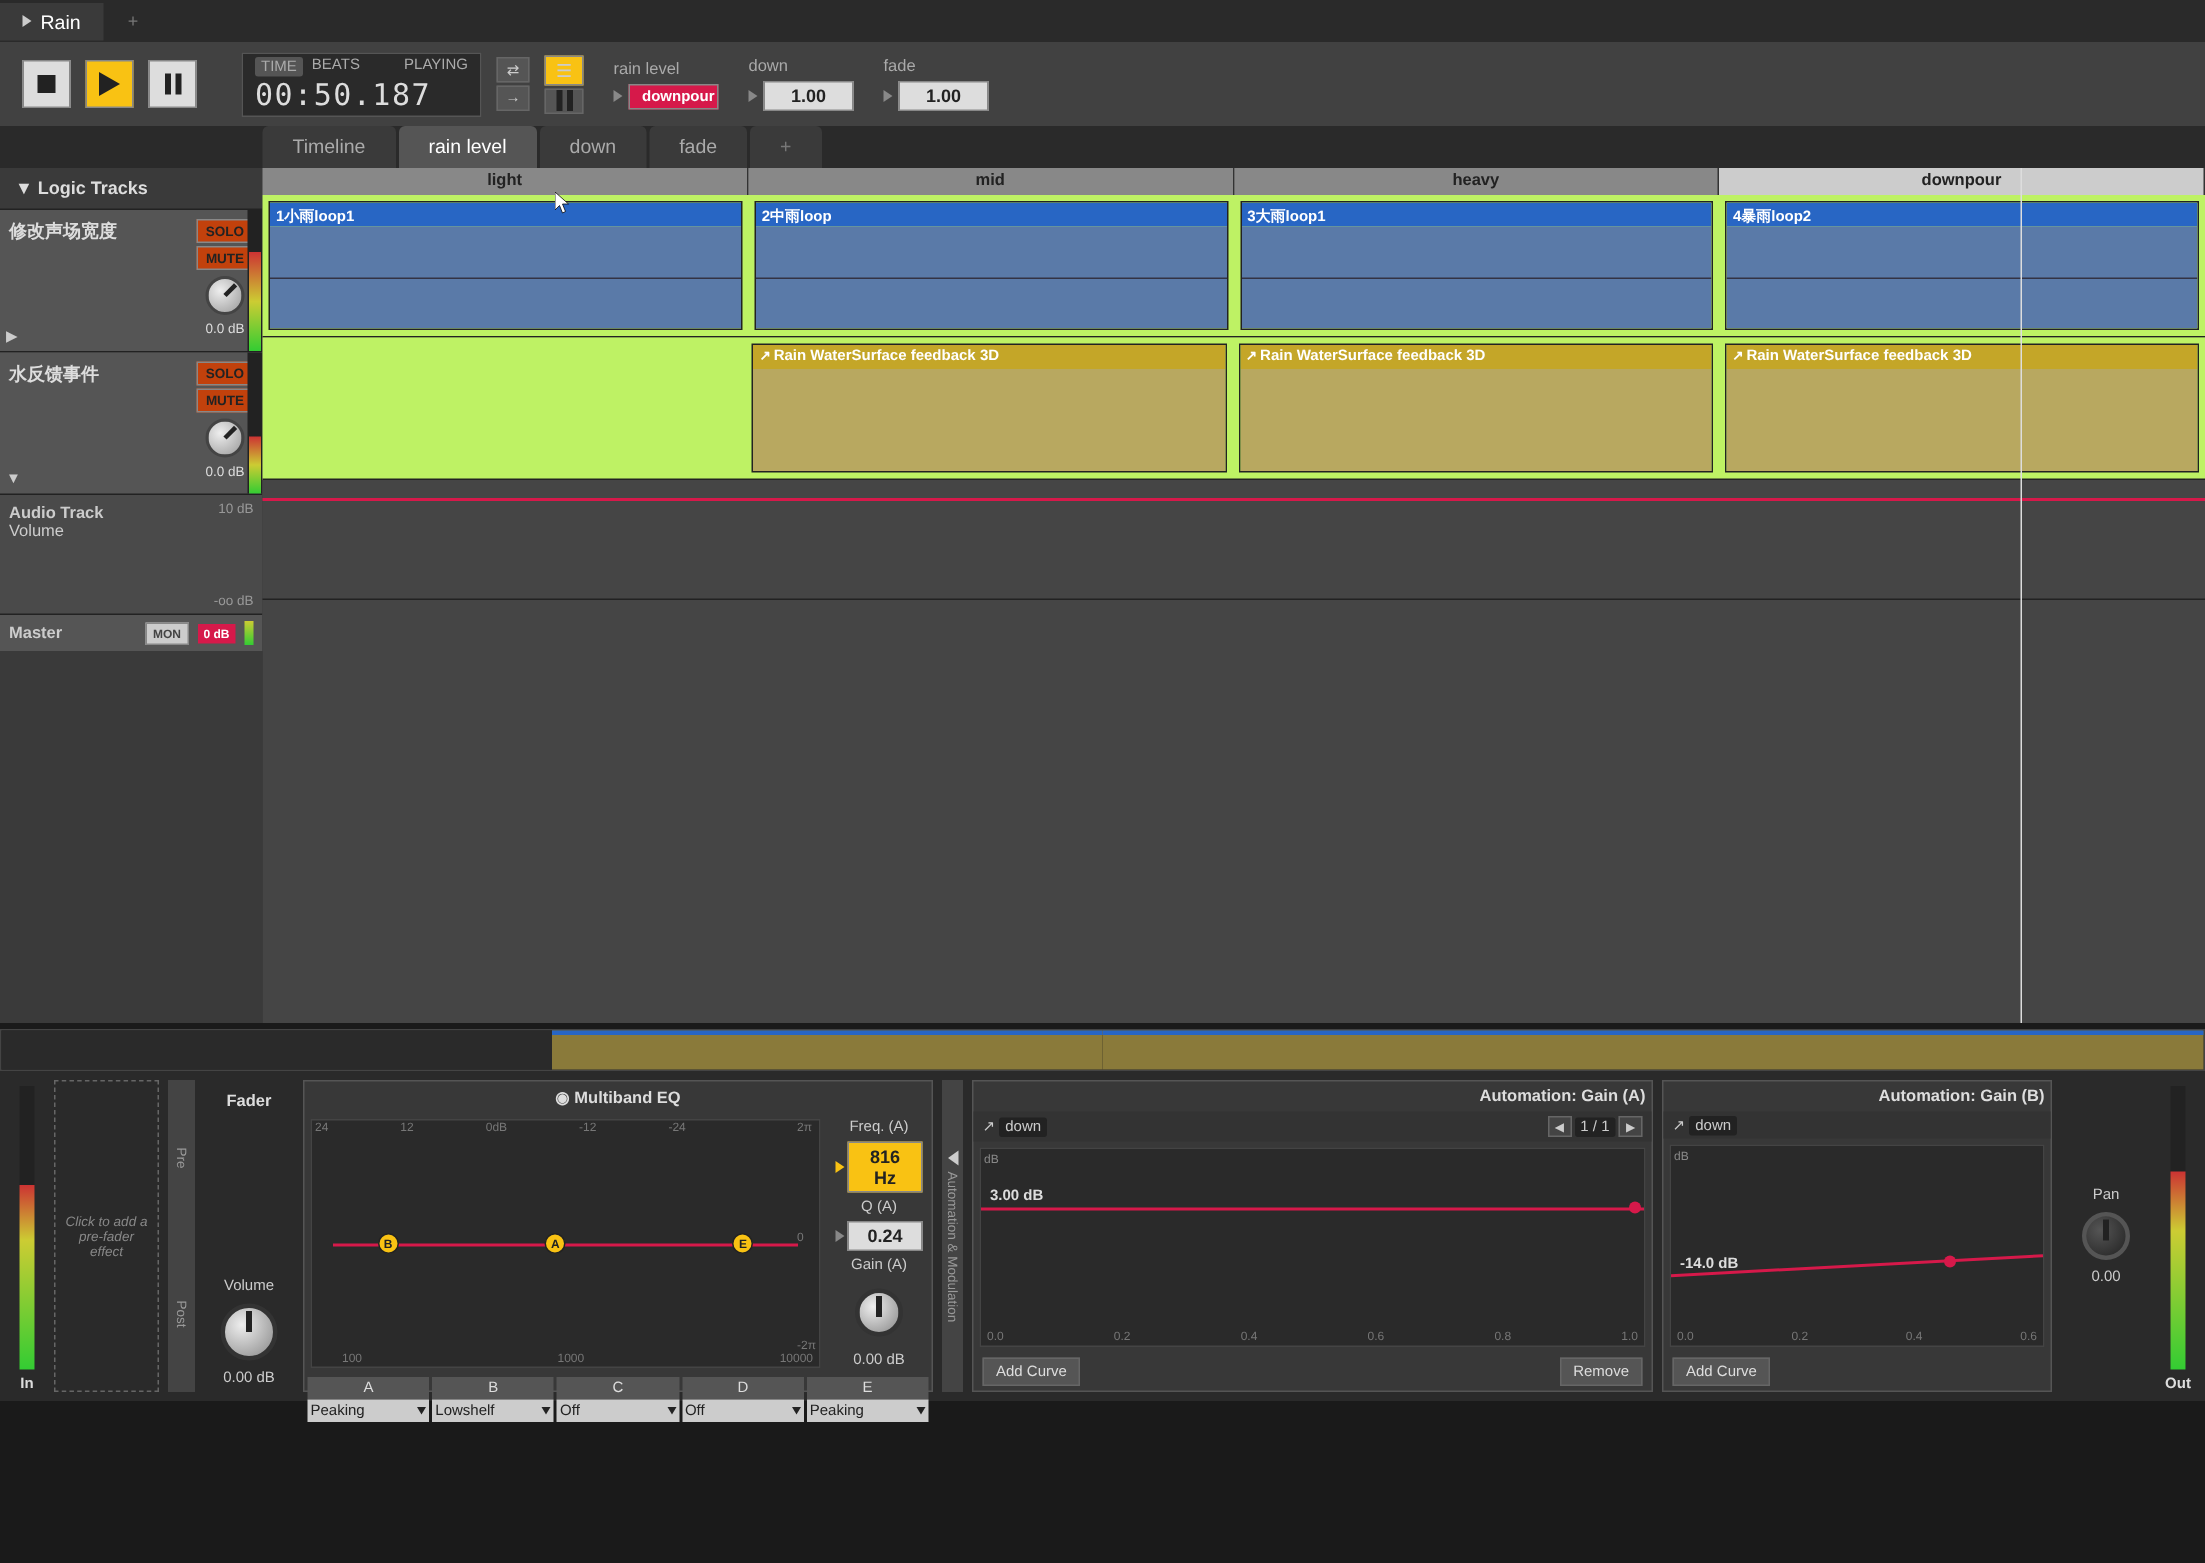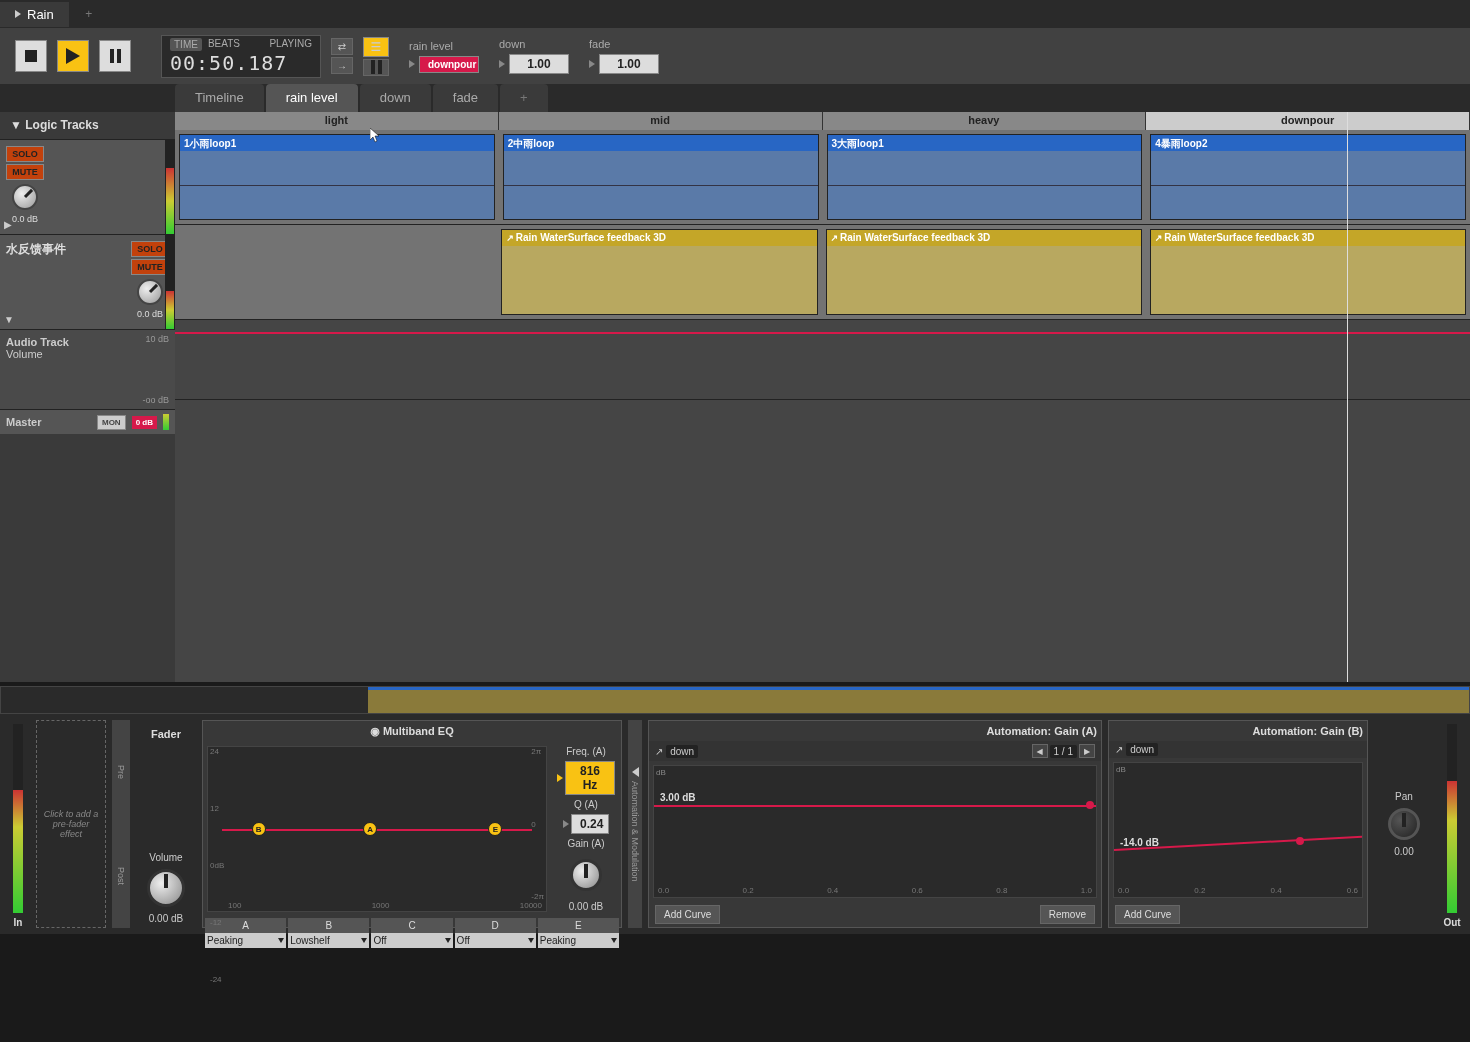--- a/index.html
+++ b/index.html
@@ -46,21 +46,21 @@
 .expand-tri { position:absolute; left:4px; bottom:4px; color:#ccc; font-size:10px; }
 .auto-head { height:80px; background:#4a4a4a; padding:6px; border-bottom:1px solid #222; position:relative; font-size:11px; }
 .auto-head .scale { position:absolute; right:6px; font-size:9px; color:#999; }
 .master-head { height:24px; background:#555; padding:3px 6px; display:flex; align-items:center; gap:6px; font-size:11px; font-weight:bold; }
 .mon-btn { font-size:8px; background:#ccc; padding:2px 4px; color:#444; border:1px solid #888; }
 .red-btn { font-size:8px; background:#d6194a; padding:2px 4px; color:#fff; }
 .timeline-area { flex:1; position:relative; background:#454545; }
 .col-headers { height:18px; display:flex; }
 .col-head { flex:1; text-align:center; font-size:11px; color:#222; padding:2px; font-weight:bold; border-right:1px solid #333; }
 .col-head.ch0{background:#888;} .col-head.ch1{background:#888;} .col-head.ch2{background:#888;} .col-head.ch3{background:#ccc;}
-.track-row { height:95px; display:flex; border-bottom:1px solid #222; background:#737373; }
+.track-row { height:95px; display:flex; border-bottom:1px solid #222; background:#bef264; }
 .clip { flex:1; margin:4px; border:1px solid #222; position:relative; overflow:hidden; }
 .clip-header { height:16px; font-size:10px; padding:2px 4px; color:#fff; font-weight:bold; }
 .clip.blue .clip-header { background:#2866c4; }
 .clip.blue .clip-body { background:#5a7aa8; height:calc(100% - 16px); position:relative; }
 .clip.yellow .clip-header { background:#c4a628; }
 .clip.yellow .clip-body { background:#b8a860; height:calc(100% - 16px); }
 .clip.empty { border:none; background:transparent; }
 .wave { position:absolute; top:50%; left:0; right:0; height:1px; background:#334; }
 .auto-row { height:80px; background:#454545; border-bottom:1px solid #222; position:relative; }
 .auto-line { position:absolute; top:12px; left:0; right:0; height:2px; background:#d6194a; }
@@ -99,21 +99,21 @@
 .auto-footer { display:flex; justify-content:space-between; padding:3px 6px; }
 .footer-btn { background:#555; color:#ddd; font-size:10px; padding:3px 8px; border:1px solid #666; }
 .auto-axis { position:absolute; bottom:2px; left:0; right:0; display:flex; justify-content:space-between; font-size:8px; color:#777; padding:0 4px; }
 .pan-col { width:60px; display:flex; flex-direction:column; align-items:center; padding:4px; }
 .arrow-icon { width:0; height:0; border-top:5px solid transparent; border-bottom:5px solid transparent; }
 .arrow-icon.left { border-right:7px solid #ccc; }
 .nav-btn { width:16px; height:14px; background:#444; border:1px solid #666; display:flex; align-items:center; justify-content:center; font-size:8px; }
 .sel-tri { width:0; height:0; border-left:3px solid transparent; border-right:3px solid transparent; border-top:5px solid #222; }
 .cursor-arrow { position:absolute; width:12px; height:16px; z-index:100; pointer-events:none; }
 .link-icon::before { content:'↗'; font-size:9px; margin-right:2px; }
-.eq-scale-y { position:absolute; left:2px; top:0; bottom:10px; display:flex; flex-direction:column; justify-content:space-between; font-size:8px; color:#777;gap:48px; }
+.eq-scale-y { position:absolute; left:2px; top:0; bottom:10px; display:flex; justify-content:space-between; font-size:8px; color:#777;gap:48px; }
 .eq-scale-x { position:absolute; bottom:1px; left:20px; right:4px; display:flex; justify-content:space-between; font-size:8px; color:#777; }
 </style>
 </head>
 <body>
 
 <div class="tab-bar">
   <div class="tab">
     <span class="tri"></span>
     <span>Rain</span>
   </div>
@@ -188,20 +188,21 @@
 
 <svg class="cursor-arrow" style="left:370px; top:128px;" viewBox="0 0 12 16">
     <path d="M0 0 L0 12 L3 9 L5 14 L7 13 L5 8 L9 8 Z" fill="#fff" stroke="#000" stroke-width="0.5"></path>
   </svg>
 
 <div class="main-area">
   <div class="track-panel">
     <div class="logic-header">▼ <span>Logic Tracks</span></div>
 
     <div class="track-head">
+      <div class="track-name">修改声场宽度</div>
       <div class="track-ctrls">
         <div class="sm-btn">SOLO</div>
         <div class="sm-btn">MUTE</div>
         <div class="knob"></div>
         <div class="track-db">0.0 dB</div>
       </div>
       <div class="track-meter">
           <div class="bar" style="height:70%"></div>
         </div>
       <span class="expand-tri">▶</span>
@@ -358,21 +359,21 @@
       </div>
       <div class="eq-side">
         <div>Freq. (A)</div>
         <div style="display:flex;gap:2px;align-items:center">
             <span class="play-tri" style="border-left-color:#f9c213"></span>
             <span class="param-input" style="background:#f9c213;width:50px">816 Hz</span>
           </div>
         <div>Q (A)</div>
         <div style="display:flex;gap:2px;align-items:center">
             <span class="play-tri"></span>
-            <span class="param-input" style="width:38px">0.24</span>
+            <span class="param-input" style="width:50px">0.24</span>
           </div>
         <div>Gain (A)</div>
         <div class="big-knob" style="width:32px;height:32px"></div>
         <div>0.00 dB</div>
       </div>
     </div>
     <div class="eq-bands">
       <div class="eq-band">
           <div class="eq-band-lbl">A</div>
           <div class="eq-band-sel">

